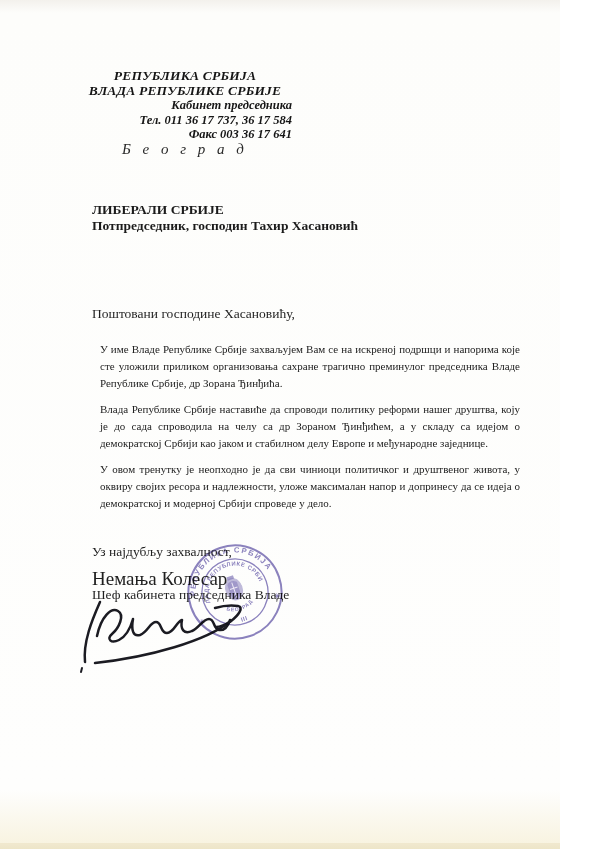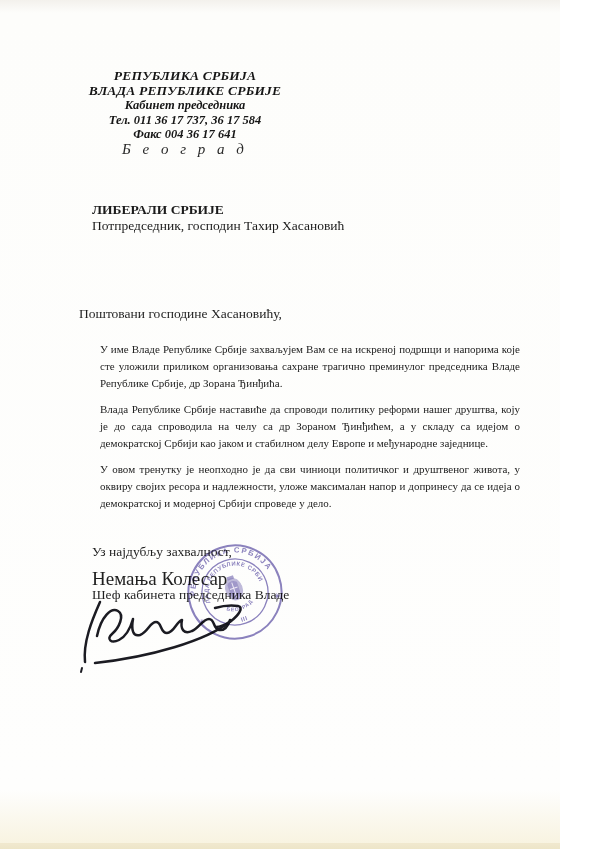--- a/index.html
+++ b/index.html
@@ -14,31 +14,31 @@
   }
 
   
   .letterhead {
     position: absolute;
     top: 68px; left: 78px; width: 214px;
     text-align: center;
   }
   .lh-line { white-space: nowrap; }
   .lh-main   { font-size: 13.5px; font-weight: bold; font-style: italic; line-height: 15.2px; letter-spacing: .2px; color:#161616; }
-  .lh-sub    { font-size: 12.5px; font-weight: bold; font-style: italic; line-height: 14.4px; color:#161616; }
+  .lh-sub    { font-size: 12.5px; font-weight: bold; font-style: italic; line-height: 14.4px; color:#161616;text-align:right; }
   .lh-date   { font-size: 11.5px; font-style: italic; line-height: 14px; color:#2a2a2a; }
   .lh-city   { font-size: 15px; font-style: italic; line-height: 14px; letter-spacing: 4px; color:#2a2a2a; }
 
   
   .recipient { position: absolute; top: 202px; left: 92px; }
   .recipient-org    { font-size: 13.5px; font-weight: bold; line-height: 16px; color:#1b1b1b; }
-  .recipient-person { font-size: 13.5px; font-weight: normal; line-height: 16px; color:#1b1b1b;text-align:right; }
+  .recipient-person { font-size: 13.5px; font-weight: bold; line-height: 16px; color:#1b1b1b;text-align:right; }
 
   
-  .salutation { position: absolute; top: 306px; left: 79px; font-size: 13.5px; }
+  .salutation { position: absolute; top: 306px; left: 92px; font-size: 13.5px; }
 
   
   .letter-body { position: absolute; top: 341px; left: 92px; width: 428px; }
   .letter-body p {
     margin: 0 0 9px 8px;
     font-size: 11px;
     line-height: 17px;
     text-align: justify;
     color: #222;
   }
@@ -75,21 +75,21 @@
 </head>
 <body>
 
 <div class="page">
 
   <header class="letterhead">
     <div class="lh-line lh-main">РЕПУБЛИКА СРБИЈА</div>
     <div class="lh-line lh-main">ВЛАДА РЕПУБЛИКЕ СРБИЈЕ</div>
     <div class="lh-line lh-sub">Кабинет председника</div>
     <div class="lh-line lh-sub">Тел. 011 36 17 737, 36 17 584</div>
-    <div class="lh-line lh-sub">Факс 004 36 17 641</div>
+    <div class="lh-line lh-sub">Факс 003 36 17 641</div>
     <div class="lh-line lh-city">Б е о г р а д</div>
   </header>
 
   <section class="recipient">
     <div class="recipient-org">ЛИБЕРАЛИ СРБИЈЕ</div>
     <div class="recipient-person">Потпредседник, господин Тахир Хасановић</div>
   </section>
 
   <div class="salutation">Поштовани господине Хасановићу,</div>
 

